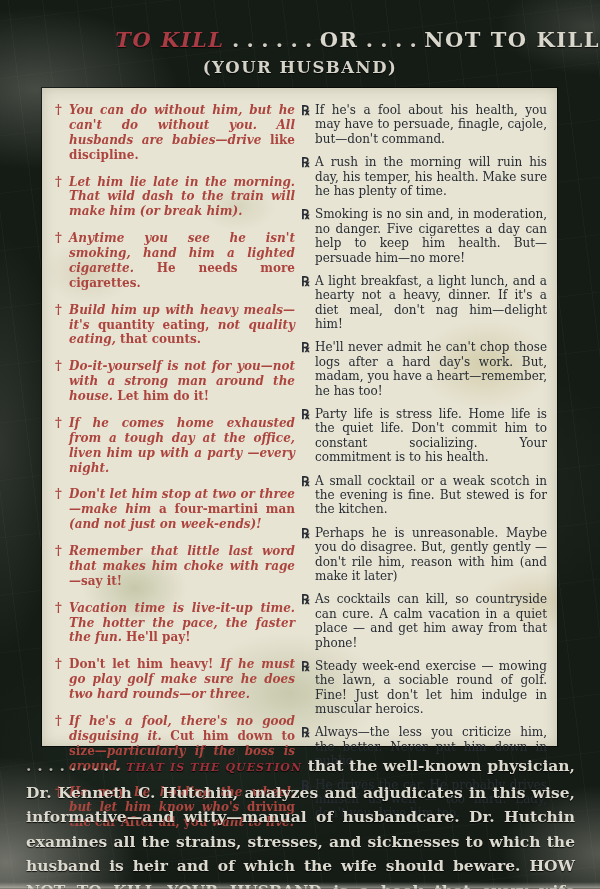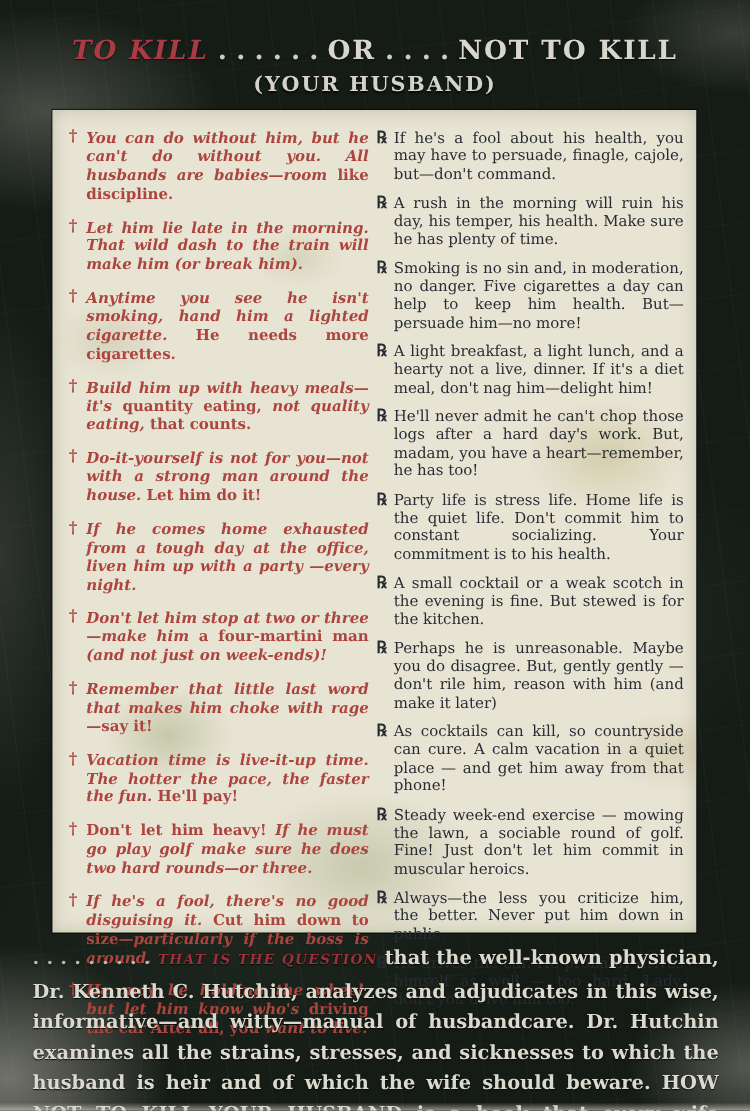--- a/index.html
+++ b/index.html
@@ -23,21 +23,21 @@
       radial-gradient(ellipse 300px 160px at 30% 85%, rgba(44,60,50,0.30), transparent 72%);
   }
   .scratches{
     position:absolute;inset:0;opacity:.35;pointer-events:none;
     background-image:
       repeating-linear-gradient(83deg, transparent 0 14px, rgba(210,210,200,0.10) 14px 15px, transparent 15px 34px),
       repeating-linear-gradient(-7deg, transparent 0 22px, rgba(200,200,190,0.07) 22px 23px, transparent 23px 57px);
   }
   
   .title{
-    position:absolute;top:27px;left:0;width:100%;text-align:center;
+    position:absolute;top:27px;left:0;width:100%;text-align:right;
     font-weight:bold;font-size:21px;letter-spacing:1.5px;color:#d9d6cb;
     text-shadow:0 1px 1px rgba(0,0,0,.7);
   }
   .title .seg-red{color:#a93b44;font-style:italic;}
   .title .seg-dots{color:#cfccc1;letter-spacing:0;}
   .subtitle{
     position:absolute;top:58px;left:0;width:100%;text-align:center;
     font-weight:bold;font-size:16.5px;letter-spacing:1.5px;color:#d5d2c7;
     text-shadow:0 1px 1px rgba(0,0,0,.7);
   }
@@ -91,21 +91,21 @@
 <div class="cover">
   <div class="scratches"></div>
 
   <div class="title" id="title-line"><span class="seg-red">TO KILL</span><span class="seg-dots"> . . . . . . </span><span class="seg-white">OR</span><span class="seg-dots"> . . . . </span><span class="seg-white">NOT TO KILL</span></div>
   <div class="subtitle">(YOUR HUSBAND)</div>
 
   <div class="panel">
     <div class="col col-kill" id="col-kill">
         <div class="item">
           <span class="marker">†</span>
-          <div class="itxt"><span class="em">You can do without him, but he can't do without you. All husbands are babies—room </span><span class="rm">like discipline.</span></div>
+          <div class="itxt"><span class="em">You can do without him, but he can't do without you. All husbands are babies—drive </span><span class="rm">like discipline.</span></div>
         </div>
         <div class="item">
           <span class="marker">†</span>
           <div class="itxt"><span class="em">Let him lie late in the morning. That wild dash to the train will make him (or break him).</span></div>
         </div>
         <div class="item">
           <span class="marker">†</span>
           <div class="itxt"><span class="em">Anytime you see he isn't smoking, hand him a lighted cigarette. </span><span class="rm">He needs more cigarettes.</span></div>
         </div>
         <div class="item">
@@ -153,21 +153,21 @@
         <div class="item">
           <span class="marker">℞</span>
           <div class="itxt"><span class="rm">A rush in the morning will ruin his day, his temper, his health. Make sure he has </span><span class="em">plenty of time.</span></div>
         </div>
         <div class="item">
           <span class="marker">℞</span>
           <div class="itxt"><span class="rm">Smoking is no sin and, in moderation, no danger. Five cigarettes a day can help to </span><span class="em">keep him health</span><span class="rm">. But—</span><span class="em">persuade him</span><span class="rm">—no more!</span></div>
         </div>
         <div class="item">
           <span class="marker">℞</span>
-          <div class="itxt"><span class="rm">A light breakfast, a light lunch, and a hearty not a live, dinner. If it's a diet meal, don't nag him—</span><span class="em">delight him!</span></div>
+          <div class="itxt"><span class="rm">A light breakfast, a light lunch, and a hearty not a heavy, dinner. If it's a diet meal, don't nag him—</span><span class="em">delight him!</span></div>
         </div>
         <div class="item">
           <span class="marker">℞</span>
           <div class="itxt"><span class="rm">He'll never admit he can't chop those logs after a hard day's work. But, madam, you have a heart—remember, </span><span class="em">he has too!</span></div>
         </div>
         <div class="item">
           <span class="marker">℞</span>
           <div class="itxt"><span class="rm">Party life is stress life. Home life is the quiet life. Don't commit him to constant socializing. </span><span class="em">Your commitment is to his health.</span></div>
         </div>
         <div class="item">
@@ -177,21 +177,21 @@
         <div class="item">
           <span class="marker">℞</span>
           <div class="itxt"><span class="rm">Perhaps he is unreasonable. Maybe you do disagree. But, gently gently — don't rile him, </span><span class="em">reason with him</span><span class="rm"> (and make it later)</span></div>
         </div>
         <div class="item">
           <span class="marker">℞</span>
           <div class="itxt"><span class="rm">As cocktails can kill, so countryside can cure. A calm vacation in a quiet place — and get him </span><span class="em">away from that phone!</span></div>
         </div>
         <div class="item">
           <span class="marker">℞</span>
-          <div class="itxt"><span class="rm">Steady week-end exercise — mowing the lawn, a sociable round of golf. Fine! Just </span><span class="em">don't</span><span class="rm"> let him commit in </span><span class="em">muscular heroics.</span></div>
+          <div class="itxt"><span class="rm">Steady week-end exercise — mowing the lawn, a sociable round of golf. Fine! Just </span><span class="em">don't</span><span class="rm"> let him indulge in </span><span class="em">muscular heroics.</span></div>
         </div>
         <div class="item">
           <span class="marker">℞</span>
           <div class="itxt"><span class="rm">Always—the less you criticize him, the better. </span><span class="em">Never put him down in public.</span></div>
         </div>
         <div class="item">
           <span class="marker">℞</span>
           <div class="itxt"><span class="rm">He drives the car. He probably drives himself as well — too hard. Lady, </span><span class="em">don't you drive him too.</span></div>
         </div>
       </div>

